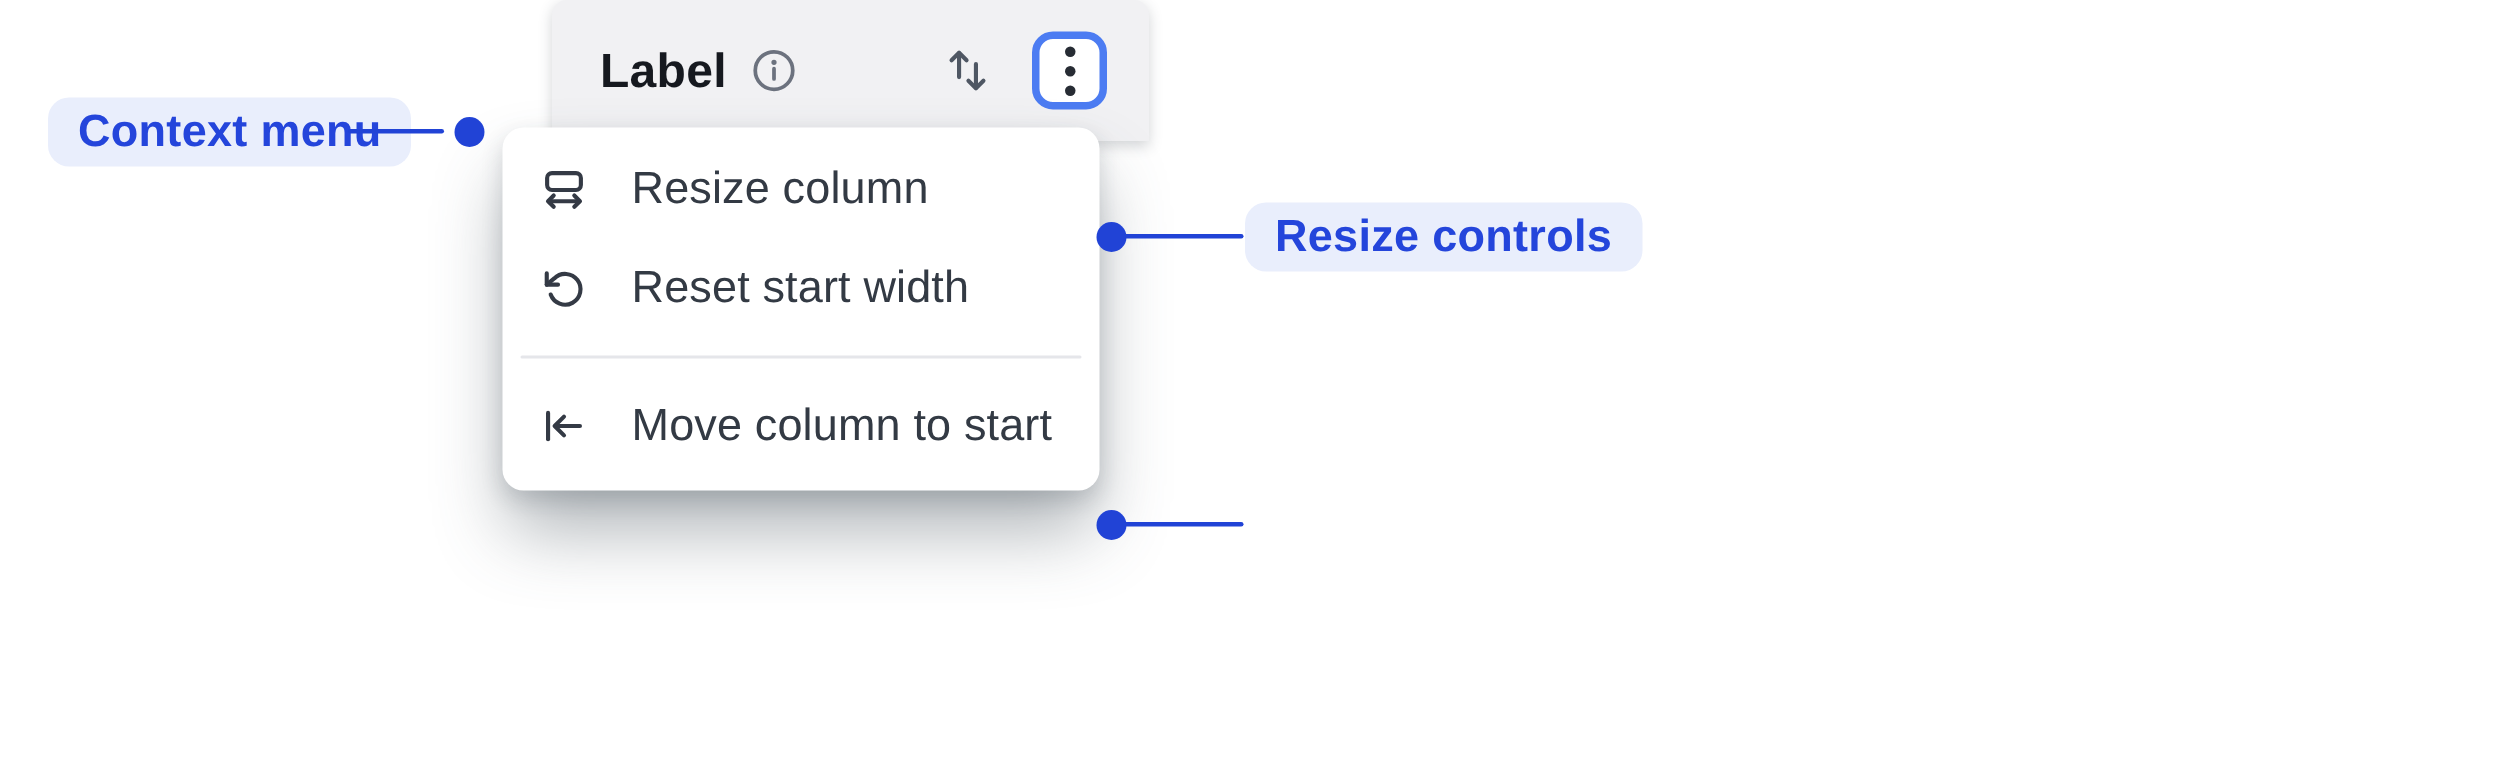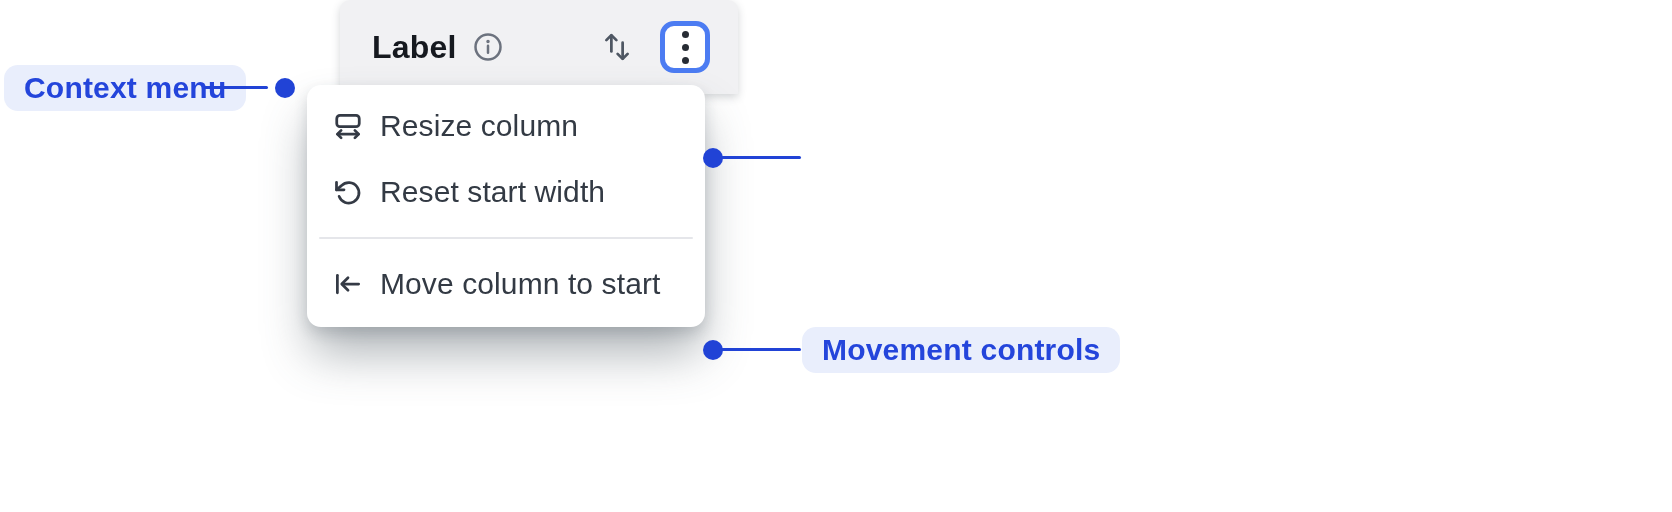--- a/index.html
+++ b/index.html
@@ -2,21 +2,21 @@
 <html><head>
 <meta charset="utf-8">
 <style>
   html,body{margin:0;padding:0;}
   body{
     width:1672px;height:512px;position:relative;overflow:hidden;
     background:#ffffff;
     font-family:"Liberation Sans", sans-serif;
     -webkit-font-smoothing:antialiased;
   }
-  .canvas{position:absolute;inset:0;}
+  .canvas{position:absolute;inset:0;margin-left:28px;}
 
   
   .col-header{
     position:absolute;left:340px;top:0;width:398px;height:94px;
     background:#F1F1F3;border-radius:10px 10px 0 0;
     box-shadow:0 3px 9px rgba(55,65,75,.22);
     display:flex;align-items:center;
     padding:0 28px 0 32px;box-sizing:border-box;z-index:1;
   }
   .col-header .hdr-label{
@@ -35,21 +35,21 @@
 
   
   .ctx-menu{
     position:absolute;left:307px;top:85px;width:398px;box-sizing:border-box;
     background:#ffffff;border-radius:14px;
     padding:8px 0 10px;
     box-shadow:0 6px 14px rgba(40,50,60,.16), 0 30px 48px -4px rgba(78,88,98,.45);
     z-index:2;
   }
   .menu-item{
-    height:66px;display:flex;align-items:center;gap:17px;
+    height:66px;display:flex;align-items:center;gap:30px;
     padding:0 20px 0 26px;cursor:pointer;
   }
   .menu-item .mi-icon{width:30px;height:30px;flex:0 0 30px;display:flex;align-items:center;justify-content:center;}
   .menu-item .mi-label{
     font-size:30px;color:#333A44;letter-spacing:.1px;white-space:nowrap;
   }
   .menu-divider{height:2px;background:#E5E6EA;margin:12px 12px 12px 12px;border-radius:1px;}
 
   
   .ann-pill{
@@ -137,18 +137,18 @@
 
 
   </div>
 
   <div class="ann-pill" style="left:4px;top:65px;">Context menu</div>
   <div class="ann-line" style="left:204px;top:86px;width:64px;"></div>
   <div class="ann-dot" style="left:275px;top:78px;"></div>
 
   <div class="ann-dot" style="left:703px;top:148px;"></div>
   <div class="ann-line" style="left:721px;top:156px;width:80px;"></div>
+  <div class="ann-pill" style="left:802px;top:135px;">Resize controls</div>
 
   <div class="ann-dot" style="left:703px;top:340px;"></div>
   <div class="ann-line" style="left:721px;top:348px;width:80px;"></div>
-  <div class="ann-pill" style="left:802px;top:327px;">Movement controls</div>
 
 </div>
 
 </body></html>

